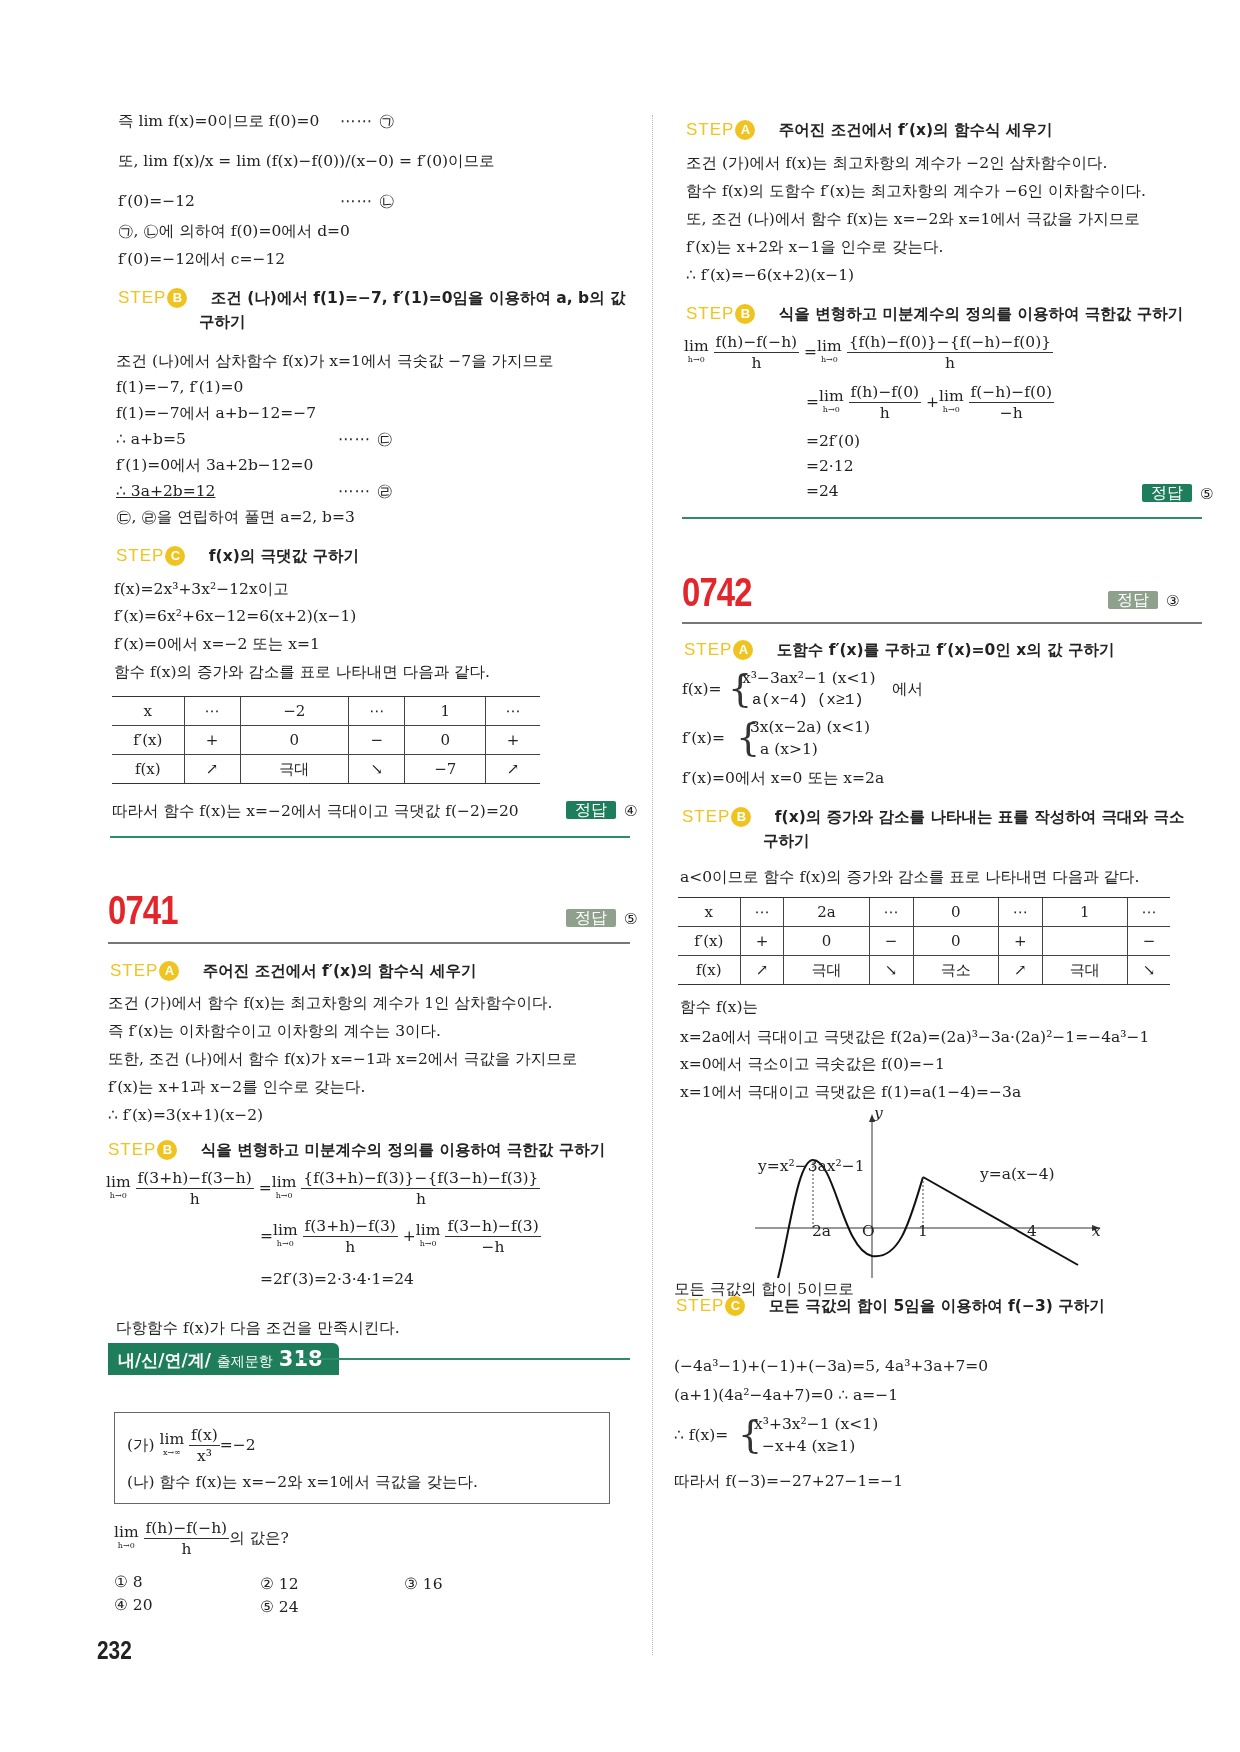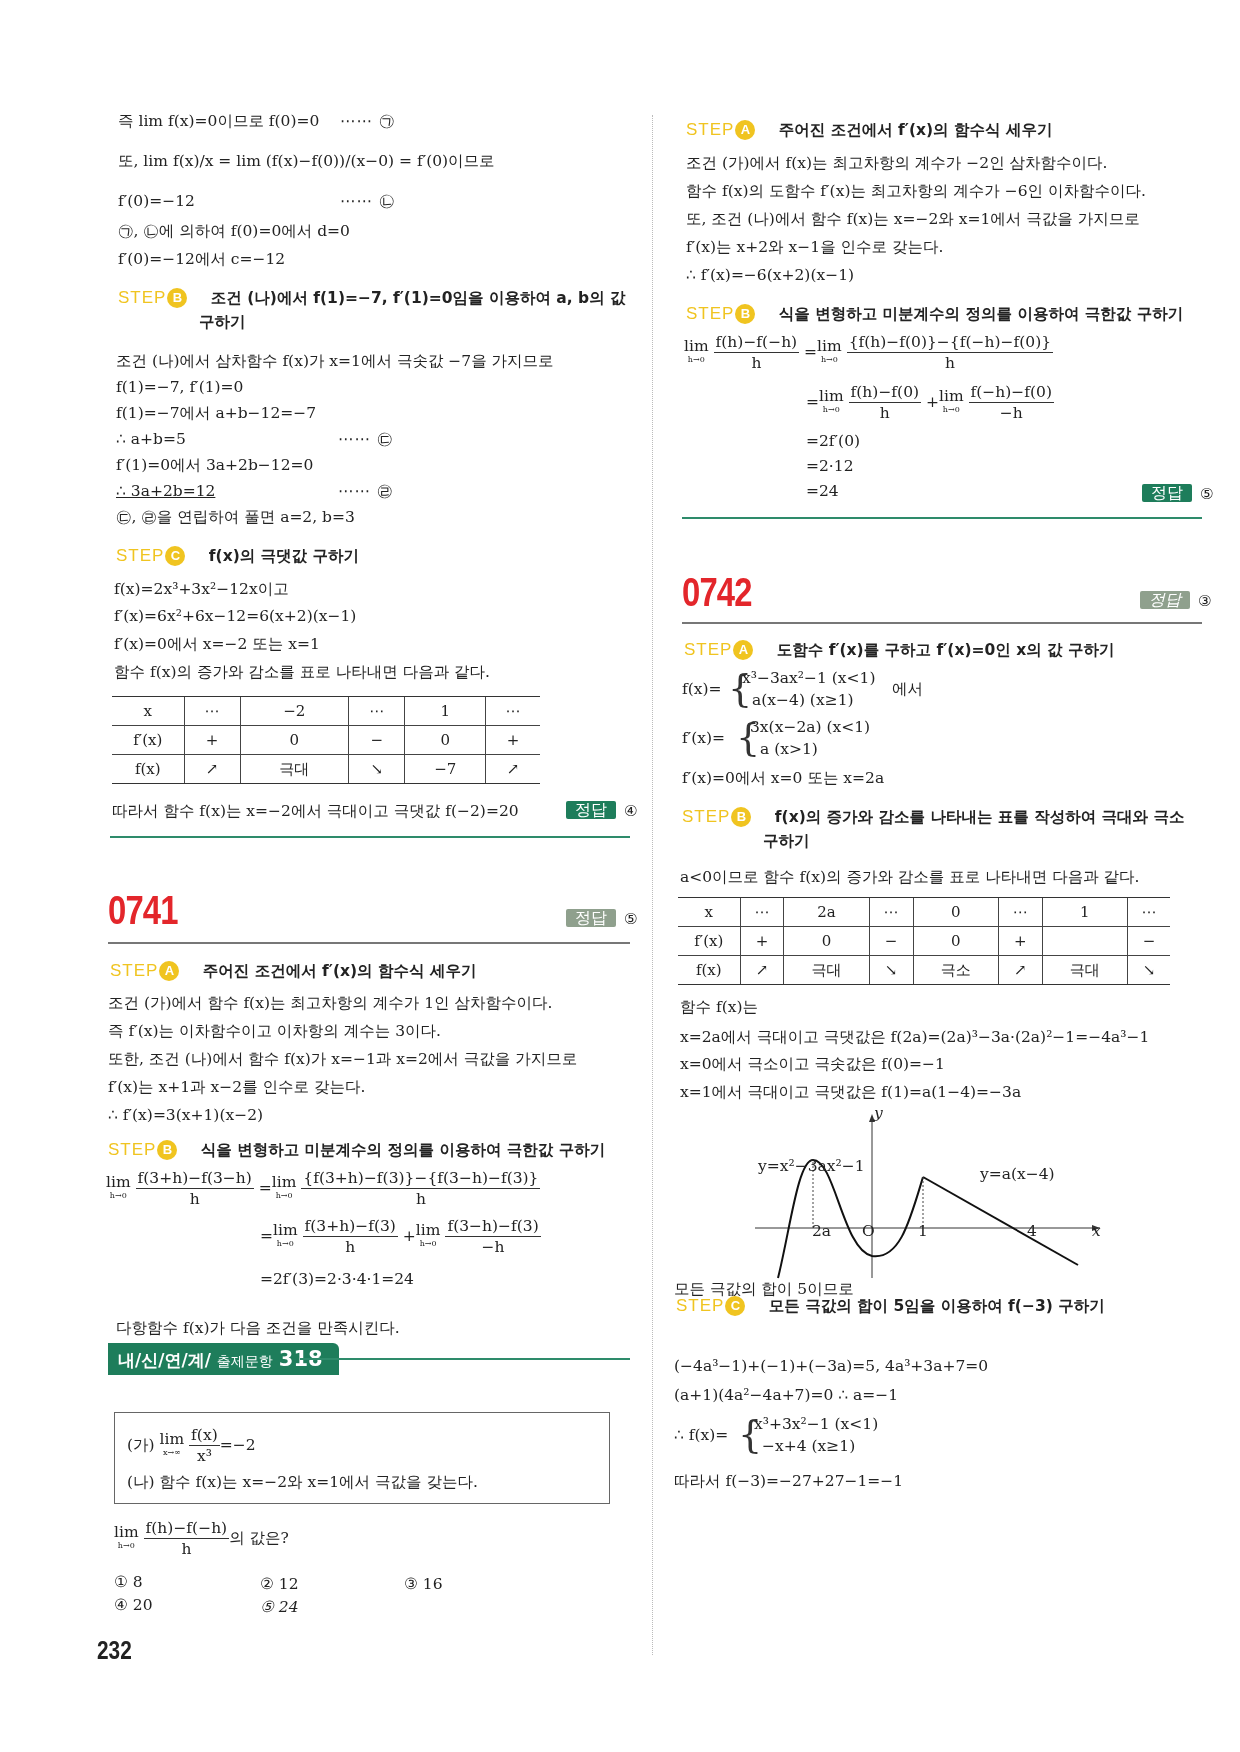--- a/index.html
+++ b/index.html
@@ -216,21 +216,21 @@
 
   <div class="line math" style="left:114px; top:1518px; line-height:normal;">
     <span class="lim">lim<span class="sub">h→0</span></span>
     <span class="frac"><span class="num">f(h)−f(−h)</span><span class="den">h</span></span><span>의 값은?</span>
   </div>
 
   <div class="line math" style="left:114px; top:1571px;">① 8</div>
   <div class="line math" style="left:260px; top:1573px;">② 12</div>
   <div class="line math" style="left:404px; top:1573px;">③ 16</div>
   <div class="line math" style="left:114px; top:1594px;">④ 20</div>
-  <div class="line math" style="left:260px; top:1596px;font-style:italic;">⑤ 24</div>
+  <div class="line math" style="left:260px; top:1596px;">⑤ 24</div>
 
   <div class="page-num">232</div>
 </div>
 
 <div>
 
   <div class="step-head" style="left:686px; top:118px;">
     <span class="step-label">STEP</span><span class="step-badge">A</span>
     <span class="step-title">주어진 조건에서 f′(x)의 함수식 세우기</span>
   </div>
@@ -259,34 +259,34 @@
   </div>
   <div class="line math" style="left:806px; top:430px;">=2f′(0)</div>
   <div class="line math" style="left:806px; top:455px;">=2·12</div>
   <div class="line math" style="left:806px; top:480px;">=24</div>
   <div class="answer" style="left:1142px; top:484px;">
     <span class="ans-pill dark">정답</span><span>⑤</span>
   </div>
   <div class="green-rule" style="left:682px; top:517px; width:520px;"></div>
 
   <div class="prob-num" style="left:682px; top:570px;">0742</div>
-  <div class="answer" style="left:1140px; top:591px;font-style:italic;">
+  <div class="answer" style="left:1108px; top:591px;">
     <span class="ans-pill grey">정답</span><span>③</span>
   </div>
   <div class="grey-rule" style="left:682px; top:622px; width:520px;"></div>
 
   <div class="step-head" style="left:684px; top:638px;">
     <span class="step-label">STEP</span><span class="step-badge">A</span>
     <span class="step-title">도함수 f′(x)를 구하고 f′(x)=0인 x의 값 구하기</span>
   </div>
 
   <div class="line math" style="left:682px; top:678px;">f(x)=</div>
   <div class="brace math" style="left:728px; top:668px;">{</div>
   <div class="line math" style="left:742px; top:667px;">x³−3ax²−1  (x&lt;1)</div>
-  <div class="line math" style="left:752px; top:689px;">a(x−4)     (x≥1)</div>
+  <div class="line math" style="left:752px; top:689px;font-family:Liberation Mono, monospace;">a(x−4)     (x≥1)</div>
   <div class="line" style="left:892px; top:678px;">에서</div>
 
   <div class="line math" style="left:682px; top:727px;">f′(x)=</div>
   <div class="brace math" style="left:736px; top:717px;">{</div>
   <div class="line math" style="left:750px; top:716px;">3x(x−2a)  (x&lt;1)</div>
   <div class="line math" style="left:760px; top:738px;">a          (x&gt;1)</div>
 
   <div class="line math" style="left:682px; top:767px;">f′(x)=0에서 x=0 또는 x=2a</div>
 
   <div class="step-head" style="left:682px; top:805px;">

